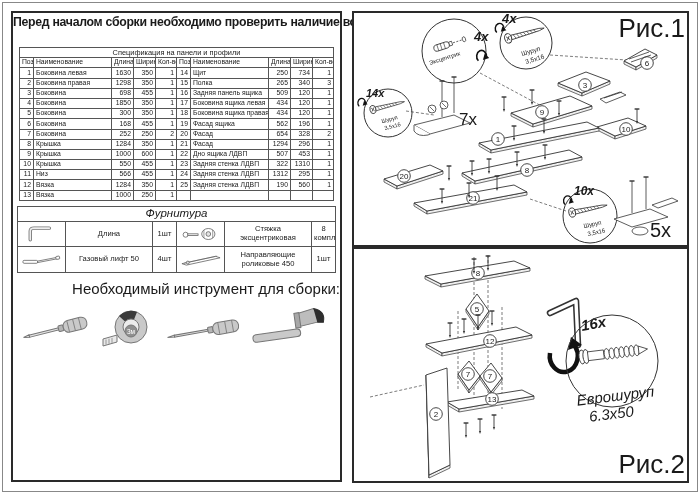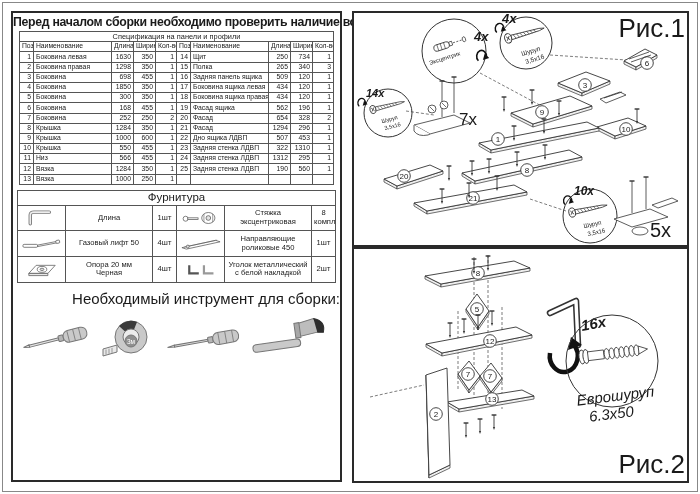--- a/index.html
+++ b/index.html
@@ -1,30 +1,30 @@
 <!DOCTYPE html>
 <html><head>
 <meta charset="utf-8">
 <style>
   html,body{margin:0;padding:0;background:#fff;}
   .sheet{position:relative;width:700px;height:494px;background:#fff;overflow:hidden;
          font-family:"Liberation Sans",sans-serif;color:#1a1a1a;}
   .outer-frame{position:absolute;left:2px;top:2px;width:694px;height:488px;border:1px solid #888;}
   .left-box{position:absolute;left:11px;top:11px;width:331px;height:471px;border:2px solid #2a2a2a;box-sizing:border-box;background:#fff;}
   .doc-title{font-size:12.3px;font-weight:bold;text-align:center;margin-top:2px;letter-spacing:-0.3px;white-space:nowrap;}
-  table{border-collapse:collapse;margin:2px auto 0 auto;table-layout:fixed;}
+  table{border-collapse:collapse;margin:18px auto 0 auto;table-layout:fixed;}
   .spec{width:314px;font-size:6.8px;}
   .spec th,.spec td{border:1px solid #555;padding:0 2px;height:9.2px;line-height:1;overflow:hidden;white-space:nowrap;font-weight:normal;}
   .spec .tbl-title{font-size:7.4px;text-align:center;}
   .spec thead .colh{text-align:left;}
   .spec td.num{text-align:right;}
   .spec td.name{text-align:left;}
   .hw{width:318px;font-size:7.6px;margin-top:5px;}
   .hw td,.hw th{border:1px solid #555;padding:0 2px;text-align:center;vertical-align:middle;line-height:1.15;font-weight:normal;}
-  .hw .hw-head{font-size:11.5px;height:14px;}
+  .hw .hw-head{font-size:11.5px;height:14px;font-style:italic;}
   .hw td{height:24.6px;white-space:pre-line;}
   .hw-ic{width:44px;height:20px;display:block;margin:0 auto;}
   .tools-title{text-align:right;font-size:15px;margin-top:7px;}
   .tools-row{display:flex;justify-content:space-around;align-items:center;margin-top:2px;padding:0 6px;height:56px;}
   .figbox{position:absolute;left:352px;width:337px;height:236px;border:2px solid #2a2a2a;box-sizing:border-box;background:#fff;}
   #fig1{top:11px;} #fig2{top:247px;}
   svg.fig{width:100%;height:100%;display:block;}
   svg text{font-family:"Liberation Sans",sans-serif;fill:#1a1a1a;}
   .fig-label{font-size:26px;}
   .pface{fill:#fff;stroke:#333;stroke-width:0.9;}
@@ -380,34 +380,20 @@
               </svg></td>
             <td>Газовый лифт 50</td>
             <td>4шт</td>
             <td><svg viewBox="0 0 60 24" class="hw-ic">
                 <use href="#sym-roller-guide"></use>
               </svg></td>
             <td>Направляющие
 роликовые  450</td>
             <td>1шт</td>
           </tr>
-          <tr>
-            <td><svg viewBox="0 0 60 24" class="hw-ic">
-                <use href="#sym-foot"></use>
-              </svg></td>
-            <td>Опора 20 мм
-Черная</td>
-            <td>4шт</td>
-            <td><svg viewBox="0 0 60 24" class="hw-ic">
-                <use href="#sym-corner-bracket"></use>
-              </svg></td>
-            <td>Уголок металлический
-с белой накладкой</td>
-            <td>2шт</td>
-          </tr>
         </tbody>
     </table>
 
     <div class="tools-title">Необходимый инструмент для сборки:</div>
     <div class="tools-row">
       <svg width="78" height="52" viewBox="0 0 78 52">
         <g transform="rotate(-14 39 30)" stroke="#777" fill="#c9c9c9">
           <polygon points="4,28 10,26.7 10,29.3" fill="#ddd"></polygon>
           <rect x="10" y="27" width="30" height="2.2" fill="#e4e4e4"></rect>
           <rect x="40" y="25" width="5" height="6" rx="1" fill="#b5b5b5"></rect>

